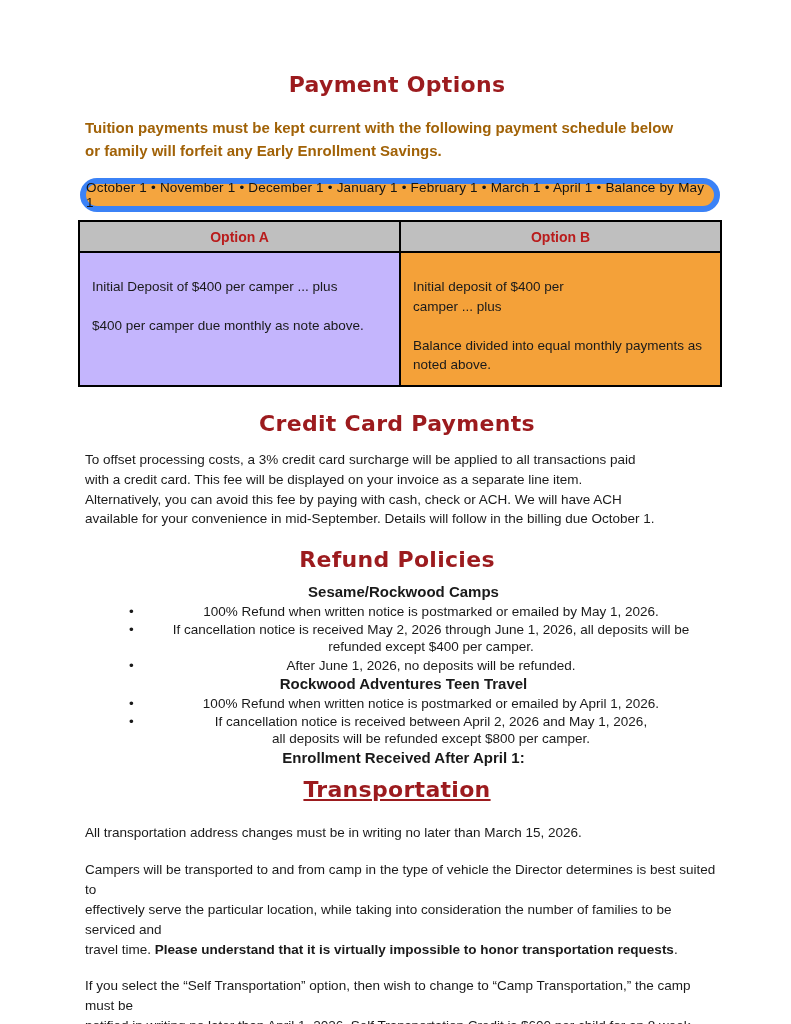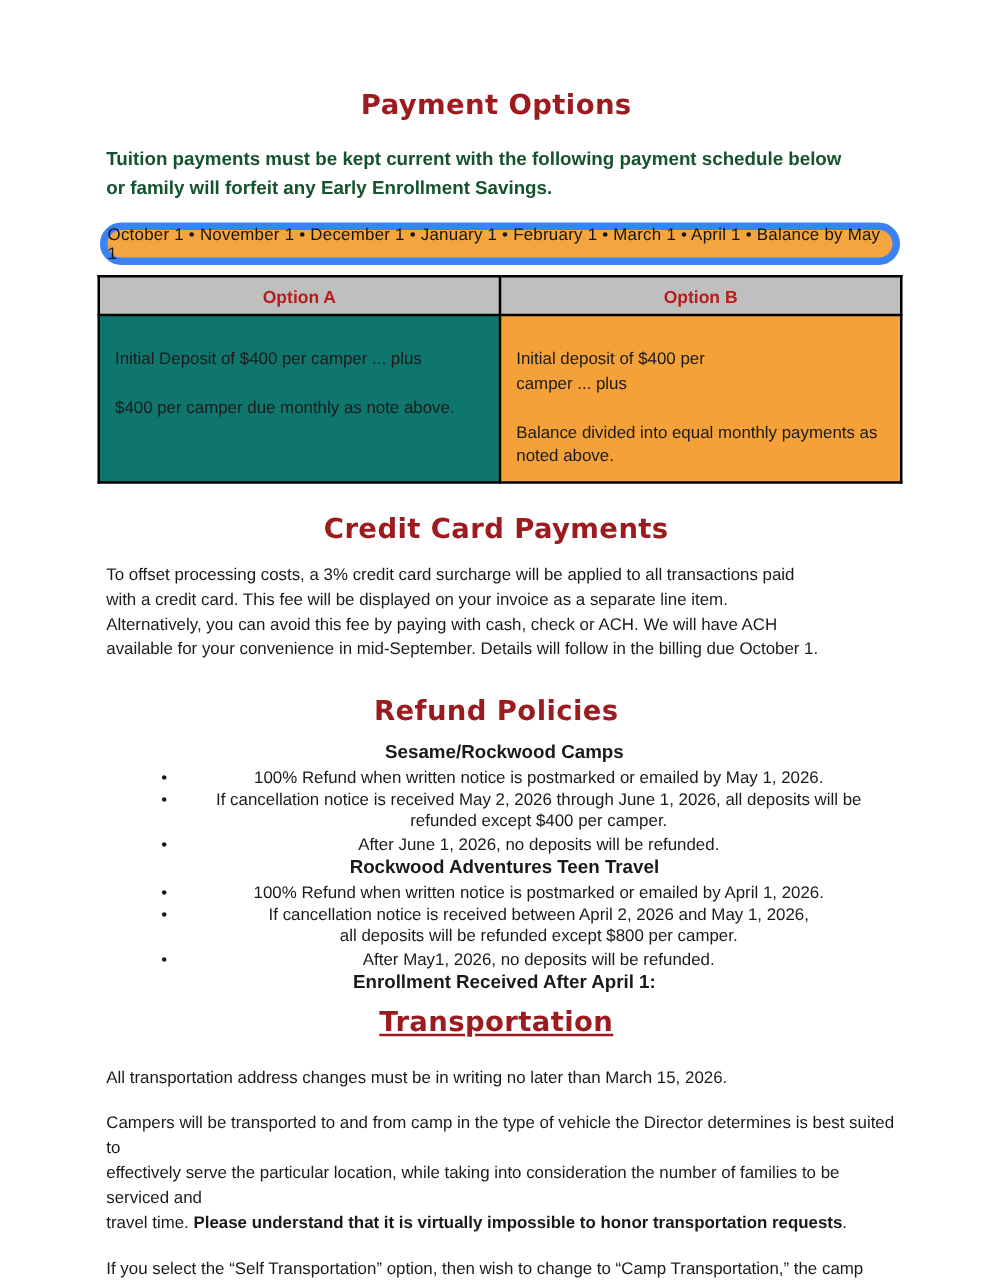--- a/index.html
+++ b/index.html
@@ -11,26 +11,26 @@
   }
   .content { padding:0 69px 0 72px; }
 
   .doc-heading {
     font-family:"DejaVu Sans", sans-serif;
     font-weight:bold; color:#9c1b1e; text-align:center;
     font-size:22px; letter-spacing:0.3px;
   }
   .heading-payment   { padding-top:72px; }
   .heading-credit    { margin-top:24px; }
-  .heading-refund    { margin-top:28px; }
+  .heading-refund    { margin-top:18px; }
   .heading-transport { margin-top:10px;text-decoration:underline; }
 
   .intro {
     margin:20px 0 0 13px; font-weight:bold; font-size:15px;
-    line-height:1.5; white-space:pre-line; color:#14532d;
+    line-height:1.5; white-space:pre-line; color:#a16207;
   }
 
   .schedule-pill {
     margin:16px 0 0 8px; width:640px; height:34px;
     background:#f4a53f; border:6px solid #3b82f6; border-radius:17px;
     display:flex; align-items:center; justify-content:flex-start;
     font-size:13.5px; color:#141414; letter-spacing:0.2px;
   }
 
   table.options {
@@ -39,21 +39,21 @@
   }
   table.options th, table.options td { border:2px solid #000000; }
   table.options th {
     background:#bfbfbf; height:31px; font-size:14px; font-weight:bold;
     text-align:center; color:#b91c1c;
   }
   table.options td {
     height:127px; vertical-align:top; padding:24px 14px 10px 12px;
     font-size:13.5px; line-height:1.45; white-space:pre-line;
   }
-  td.cell-a { background:#0f766e; }
+  td.cell-a { background:#c4b5fd; }
   td.cell-b { background:#f4a139; }
 
   .body-par {
     margin:16px 0 0 13px; font-size:13.5px; line-height:1.47;
     white-space:pre-line; max-width:632px;
   }
   .credit-par { margin-top:14px; }
 
   .refund-block { margin:11px 0 0 13px; font-size:13.5px;text-align:center; }
   .refund-title { font-weight:bold; font-size:15px; line-height:1.25; }
@@ -118,21 +118,20 @@
       <li>If cancellation notice is received May 2, 2026 through June 1, 2026,  all deposits will be
 refunded except $400 per camper.</li>
       <li>After June 1, 2026, no deposits will be refunded.</li>
     </ul>
 
     <div class="refund-title">Rockwood Adventures Teen Travel</div>
     <ul class="refund-list">
       <li>100% Refund when written notice is postmarked or emailed by April 1, 2026.</li>
       <li>If cancellation notice is received between April 2, 2026 and May 1, 2026,
 all deposits will be refunded except $800 per camper.</li>
-      <li>After May1, 2026, no deposits will be refunded.</li>
     </ul>
 
     <div class="refund-title">Enrollment Received After April 1:</div>
 
   </div>
 
   <div class="doc-heading heading-transport">Transportation</div>
 
   <div class="body-par transport-par first">All transportation address changes must be in writing no later than March 15, 2026.</div>
 

